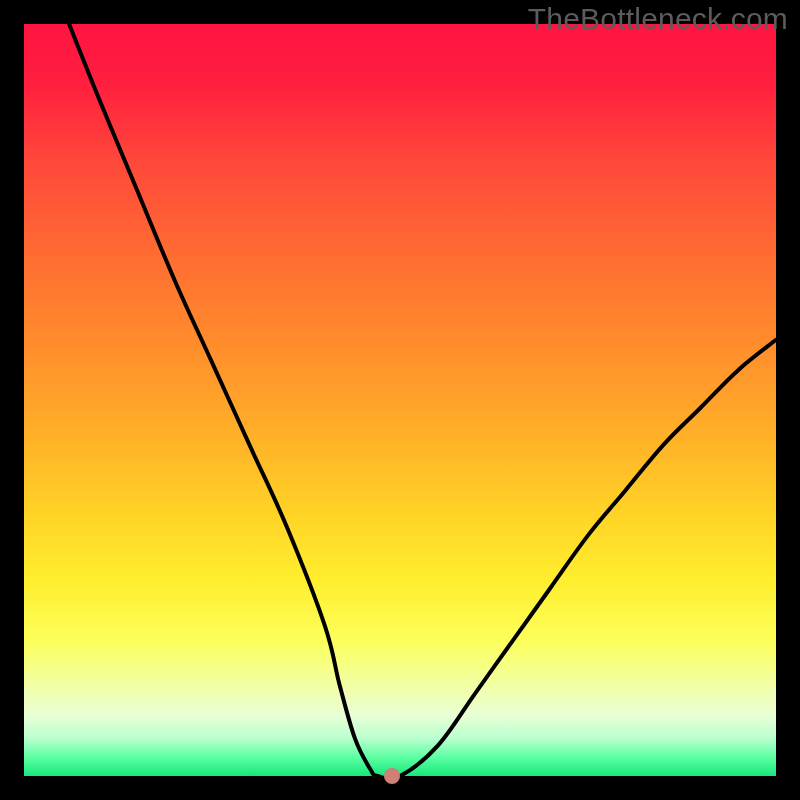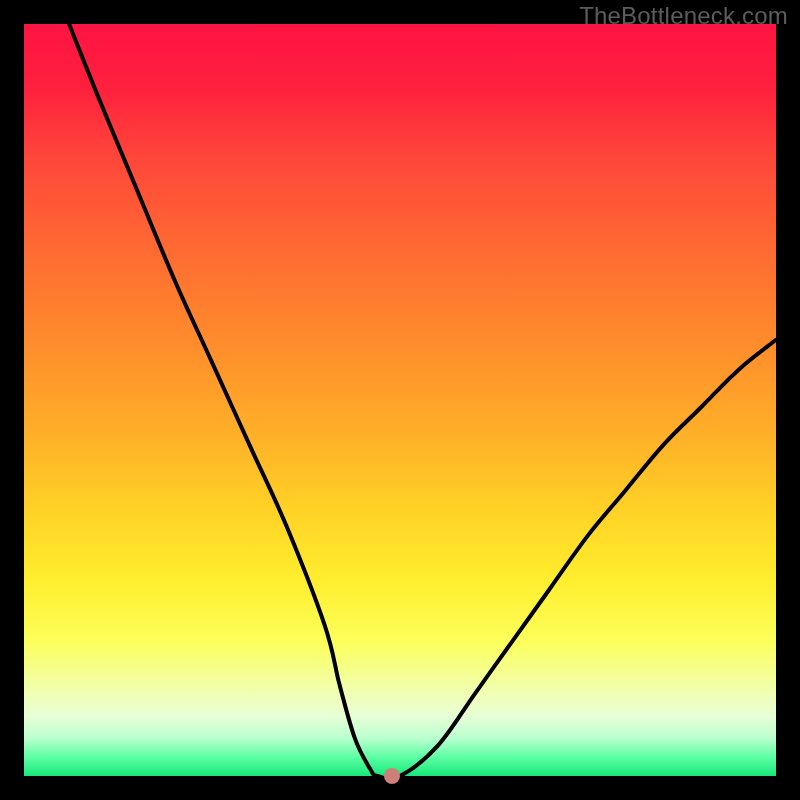--- a/index.html
+++ b/index.html
@@ -15,21 +15,21 @@
     position: relative;
     width: 800px;
     height: 800px;
     background: #000;
   }
   .watermark {
     position: absolute;
     top: 2px;
     right: 12px;
     color: #5c5c5c;
-    font-size: 24px;
+    font-size: 30px;
     font-weight: 500;
     letter-spacing: 0.2px;
     z-index: 5;
   }
   .plot {
     position: absolute;
     left: 24px;
     top: 24px;
     width: 752px;
     height: 752px;

